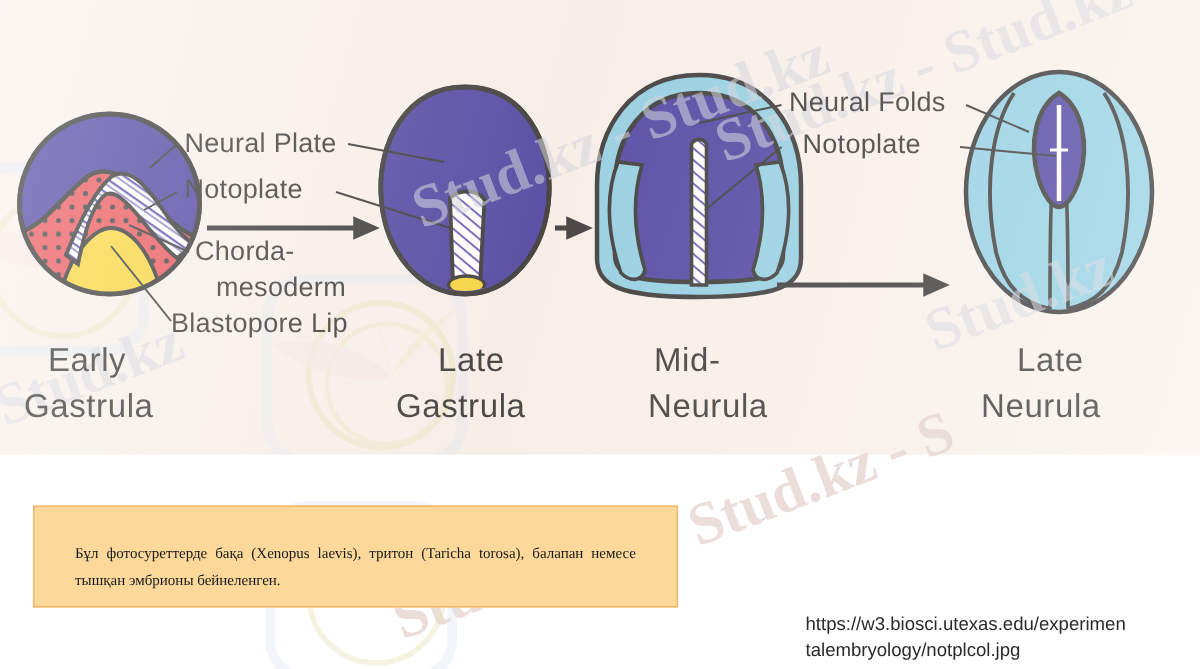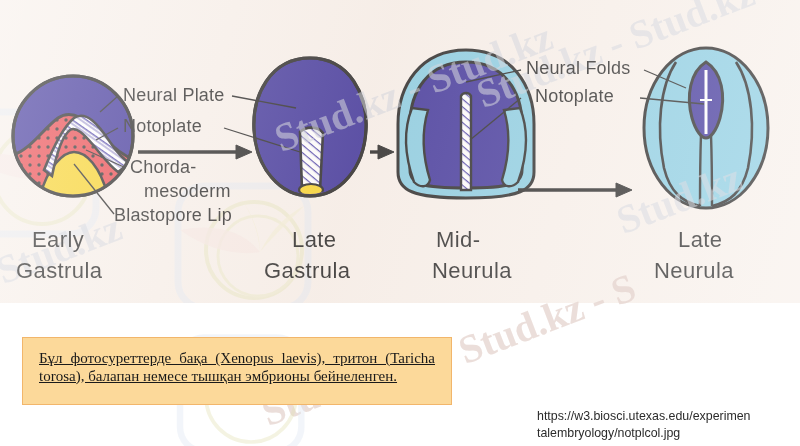--- a/index.html
+++ b/index.html
@@ -43,28 +43,27 @@
 
   
   #caption-box{
     position:absolute;left:22px;top:337px;width:430px;height:68px;
     background:#fcd99a;
     border:1px solid #f2b66b;
     box-sizing:border-box;
     padding:7px 11px 6px 11px;
   }
   #caption-text{
-    margin:5px;
+    margin:16px;
     font-family:"Liberation Serif", serif;
-    font-size:15px;
+    font-size:10px;
     line-height:17.6px;
     color:#1a1a1a;
     text-align:justify;
     text-justify:inter-word;
-    text-decoration:underline;
   }
 
   
   #source-url{
     position:absolute;left:537px;top:408px;width:290px;
     font-family:"Liberation Sans", sans-serif;
     font-size:12.4px;
     line-height:17px;
     color:#2b2b2b;
     white-space:nowrap;

